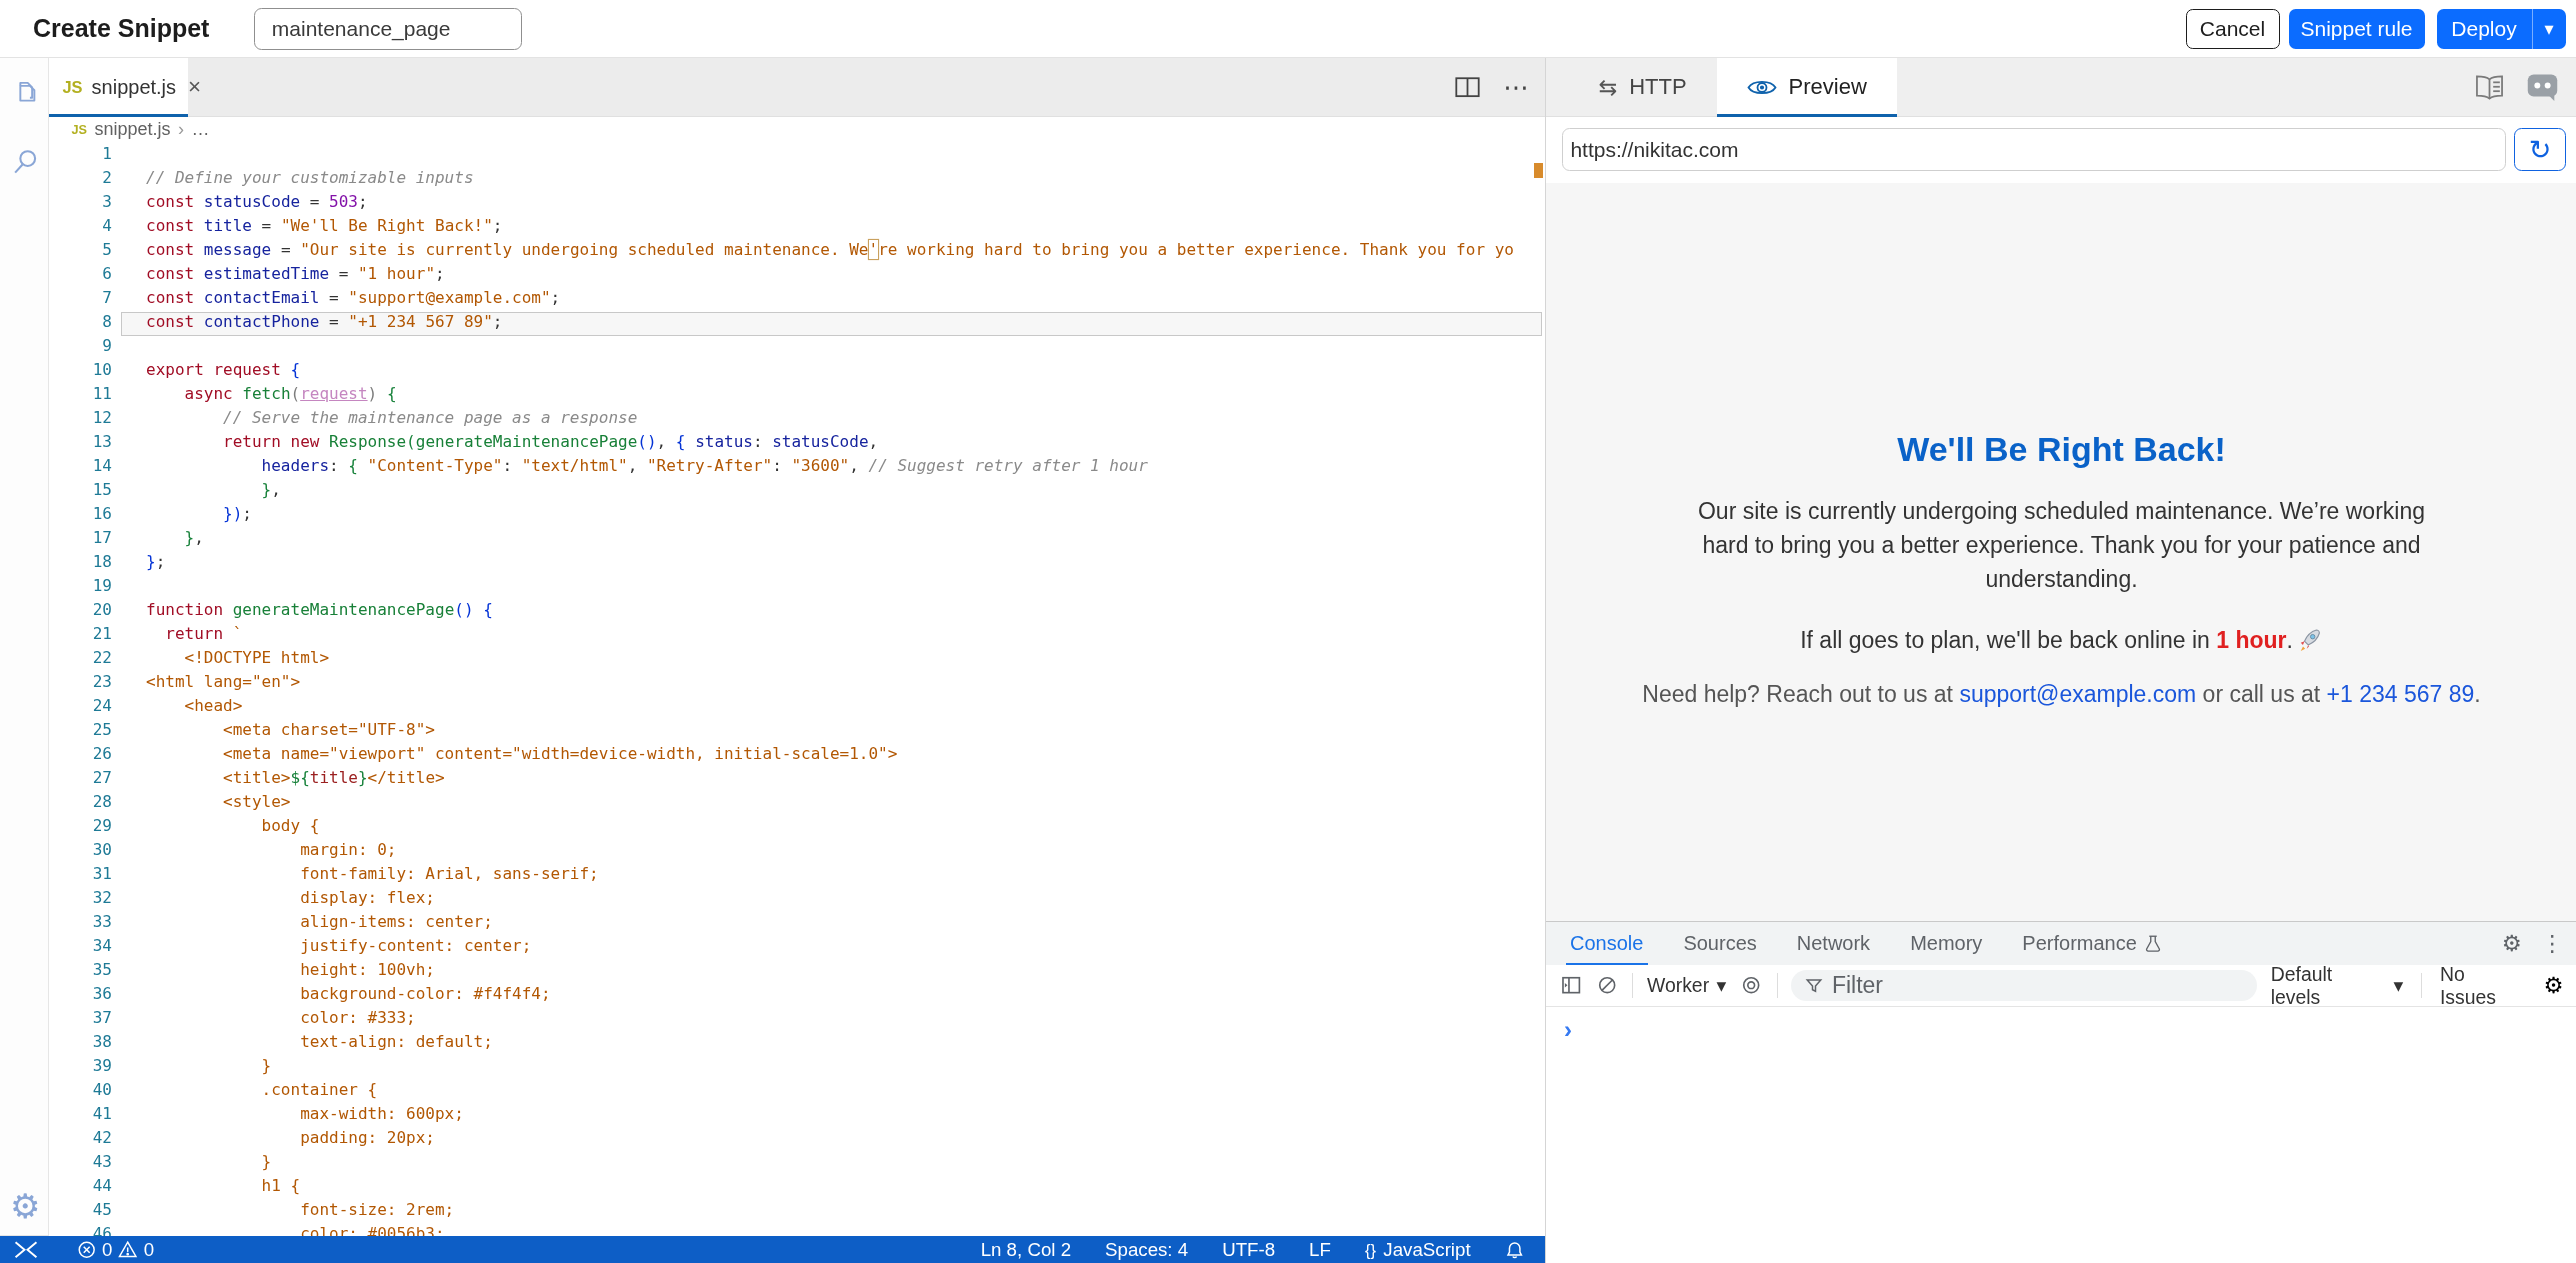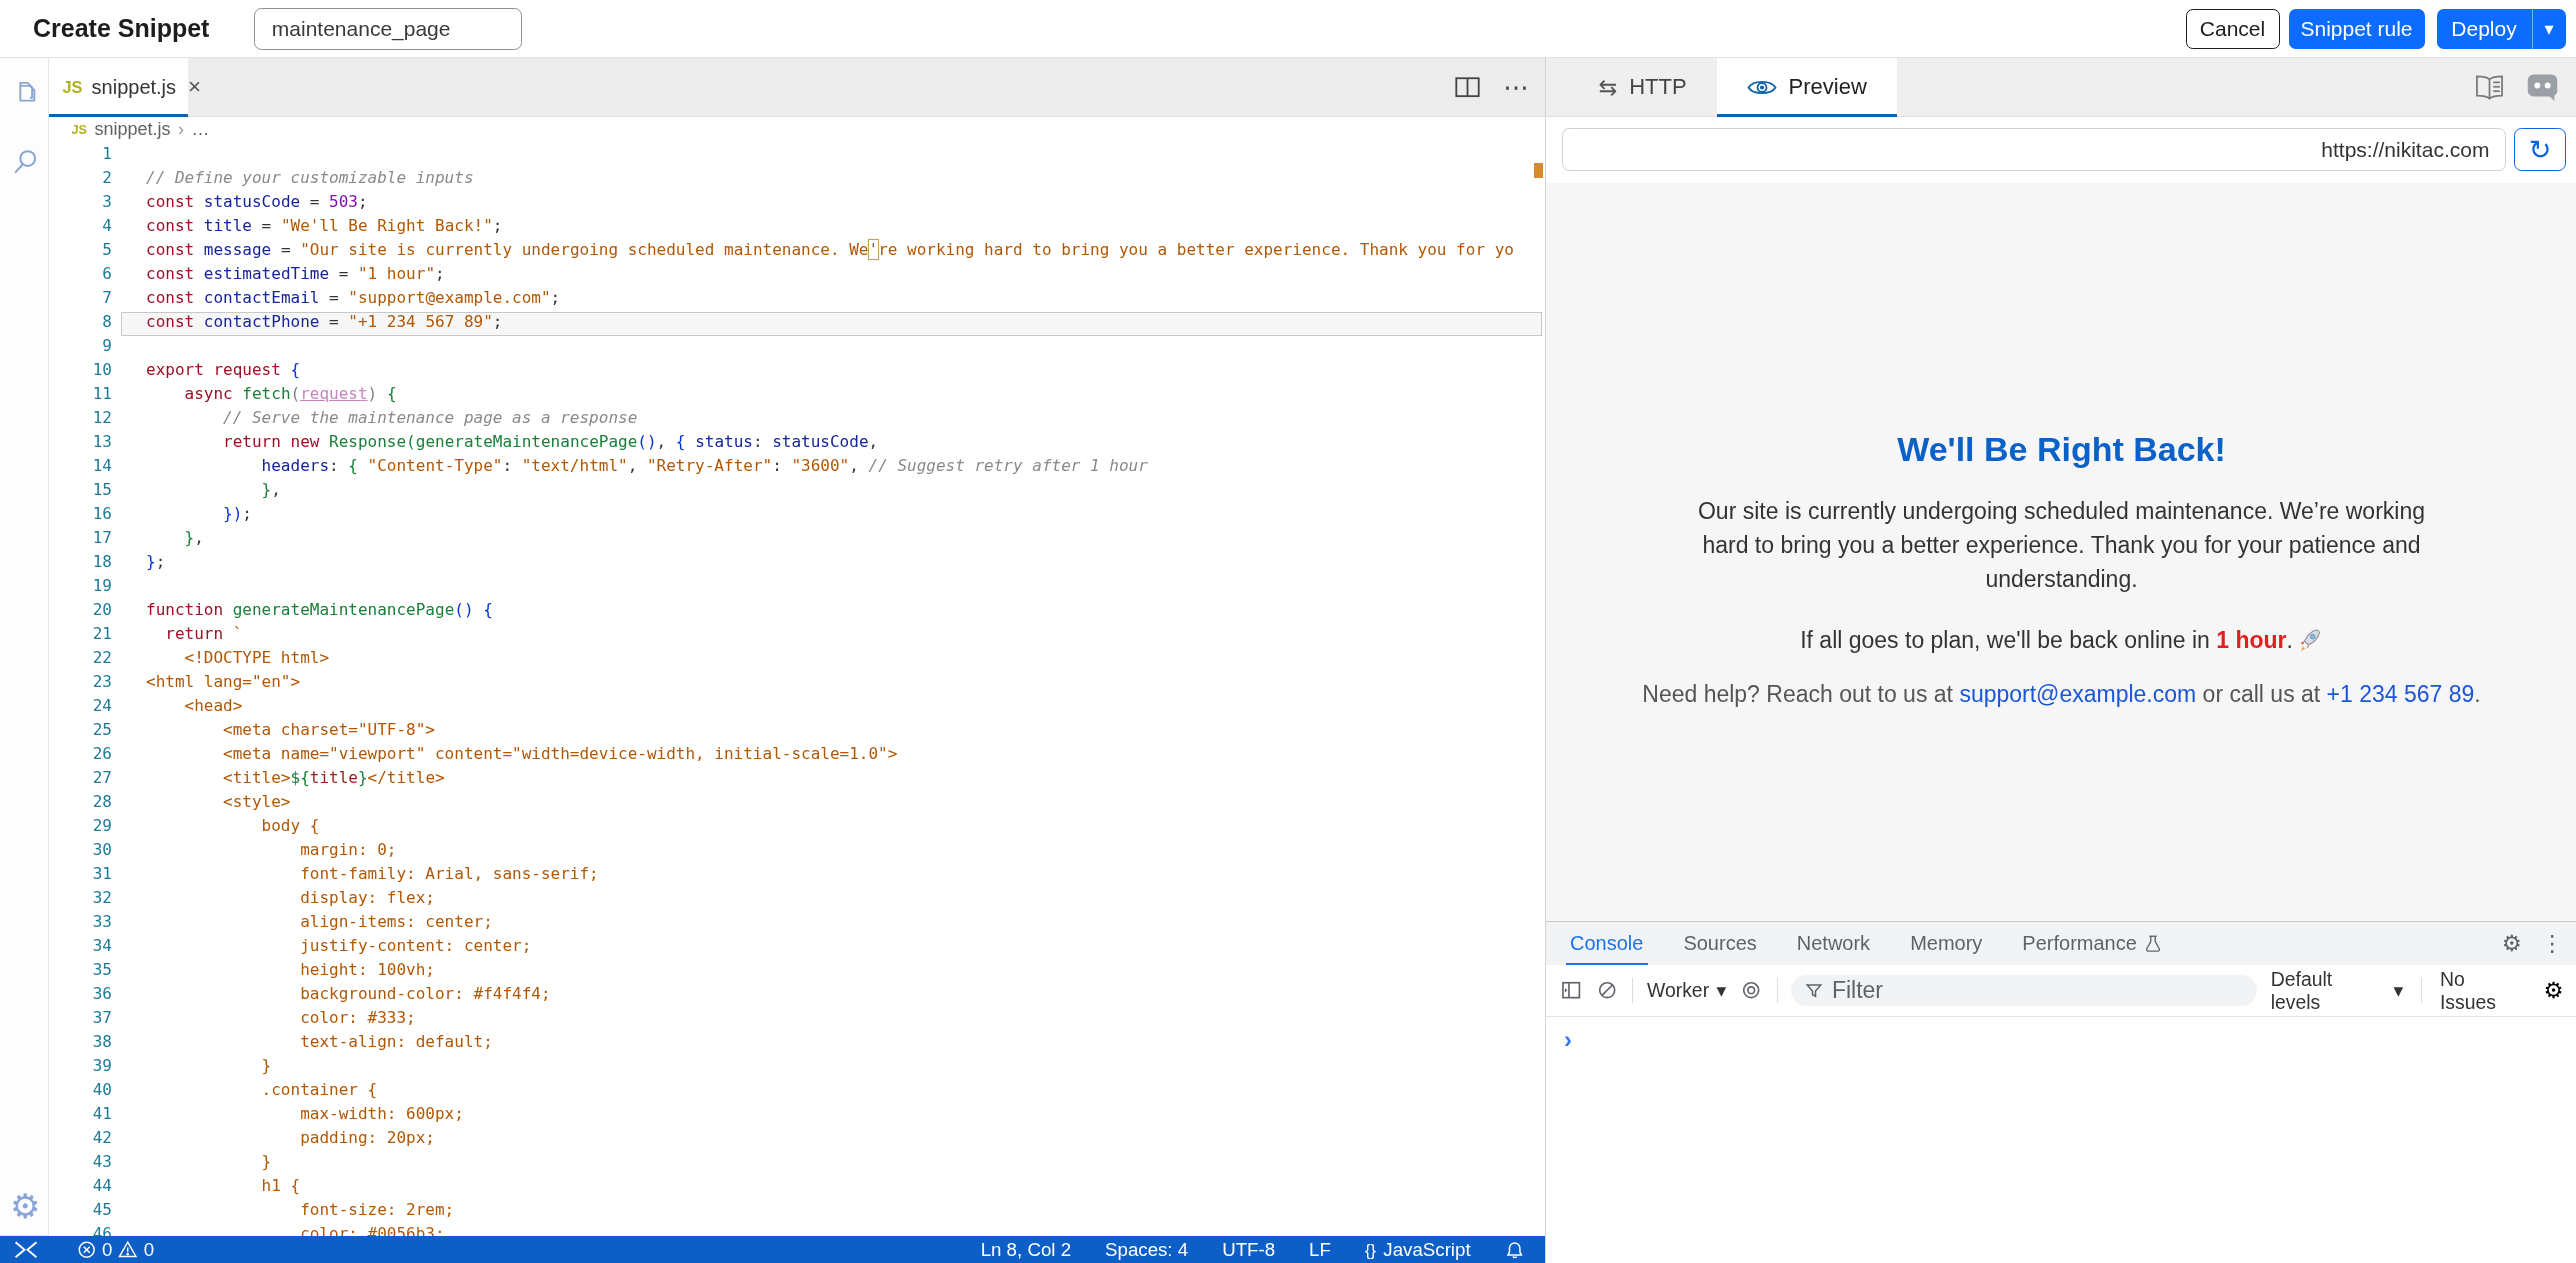--- a/index.html
+++ b/index.html
@@ -80,21 +80,21 @@
   .rtab { display:flex; align-items:center; gap:12px; padding:0 30px; font-size:22px; color:#444; cursor:pointer; position:relative; }
   .rtab.active { background:#fff; color:#222; }
   .rtab.active::after { content:''; position:absolute; left:0; right:0; bottom:-0.7px; height:3px; background:#0f62ac; }
   .http-ic { font-size:22.4px; color:#555; }
   .eye-ic { width:30px; height:21px; }
   .rtab-icons { margin-left:auto; display:flex; align-items:center; gap:21px; padding-right:18px; }
   .doc-ic { width:31px; height:27px; color:#7a7a7a; cursor:pointer; }
   .discord-ic { width:33px; height:28px; cursor:pointer; }
 
   .urlrow { position:absolute; left:0; top:59px; width:1031px; height:66px; background:#fff; }
-  .url-input { position:absolute; left:16.4px; top:11.2px; width:944px; height:43px; border:1.5px solid #cfcfcf; border-radius:7.5px; font-size:21px; color:#333; padding:0 16px; outline:none; font-family:"Liberation Sans",sans-serif;text-align:right; }
+  .url-input { position:absolute; left:16.4px; top:11.2px; width:944px; height:43px; border:1.5px solid #cfcfcf; border-radius:7.5px; font-size:21px; color:#333; padding:0 7px; outline:none; font-family:"Liberation Sans",sans-serif; }
   .refresh-btn { position:absolute; left:968px; top:11.2px; width:52px; height:43px; border:1.9px solid #0f62e0; border-radius:7.5px; background:#fff; color:#0f62e0; font-size:27px; display:flex; align-items:center; justify-content:center; cursor:pointer; }
 
   .viewport { position:absolute; left:0; top:125px; width:1031px; height:738px; background:#f6f6f6; overflow:hidden; }
   .pv-content { padding-top:247px; text-align:center; }
   .pv-h1 { font-size:34px; font-weight:bold; color:#0a62c8; }
   .pv-p { margin:25px auto 0; max-width:770px; font-size:23px; line-height:34px; color:#333; }
   .pv-eta { margin-top:31px; font-size:23px; color:#333; }
   .pv-eta b { color:#e02020; }
   .rocket { width:25.4px; height:25.4px; vertical-align:-4.5px; margin-left:4.5px; }
   .pv-help { margin-top:27px; font-size:23px; color:#555; }
@@ -103,21 +103,21 @@
   
   .devtools { position:absolute; left:0; top:863px; width:1031px; height:342px; border-top:0.7px solid #c9c9c9; background:#fff; }
   .dtabs { position:relative; height:43px; background:#f1f3f4; display:flex; align-items:stretch; padding-left:24px; gap:40px; }
   .dtab { display:flex; align-items:center; gap:7.5px; font-size:20px; color:#5f6368; cursor:pointer; position:relative; }
   .dtab.active { color:#1a73e8; }
   .dtab.active::after { content:''; position:absolute; left:-4.5px; right:-4.5px; bottom:0; height:2.2px; background:#1a73e8; }
   .flask-ic { width:18px; height:19.4px; }
   .dtab-right { position:absolute; right:13.5px; top:0; height:43px; display:flex; align-items:center; gap:19.4px; color:#5f6368; }
   .dt-gear { font-size:22.4px; cursor:pointer; }
   .dt-kebab { font-size:22.4px; cursor:pointer; }
-  .dtoolbar { position:relative; height:52px; background:#fff; border-bottom:0.7px solid #e4e4e4; display:flex; align-items:center; padding-left:13.5px; gap:14px; }
+  .dtoolbar { position:relative; height:42px; background:#fff; border-bottom:0.7px solid #e4e4e4; display:flex; align-items:center; padding-left:13.5px; gap:14px; }
   .ic24 { width:22.4px; height:22.4px; color:#5f6368; cursor:pointer; flex:none; }
   .vdiv { width:0.7px; height:25.4px; background:#ddd; flex:none; }
   .worker-sel { display:flex; align-items:center; gap:7.5px; font-size:19.4px; color:#333; cursor:pointer; }
   .filter-pill { width:468px; height:31px; background:#f1f3f4; border-radius:15.7px; display:flex; align-items:center; padding:0 13.5px; gap:9px; }
   .filter-input { flex:1; border:none; background:transparent; outline:none; font-size:23px; color:#444; font-family:"Liberation Sans",sans-serif; }
   .filter-input::placeholder { color:#5f6368; }
   .funnel-ic { width:18px; height:18px; color:#5f6368; }
   .dtb-right { margin-left:auto; display:flex; align-items:center; gap:18px; padding-right:13.5px; }
   .levels { display:flex; align-items:center; gap:7.5px; font-size:19.4px; color:#333; cursor:pointer; }
   .noissues { font-size:19.4px; color:#333; cursor:pointer; }

